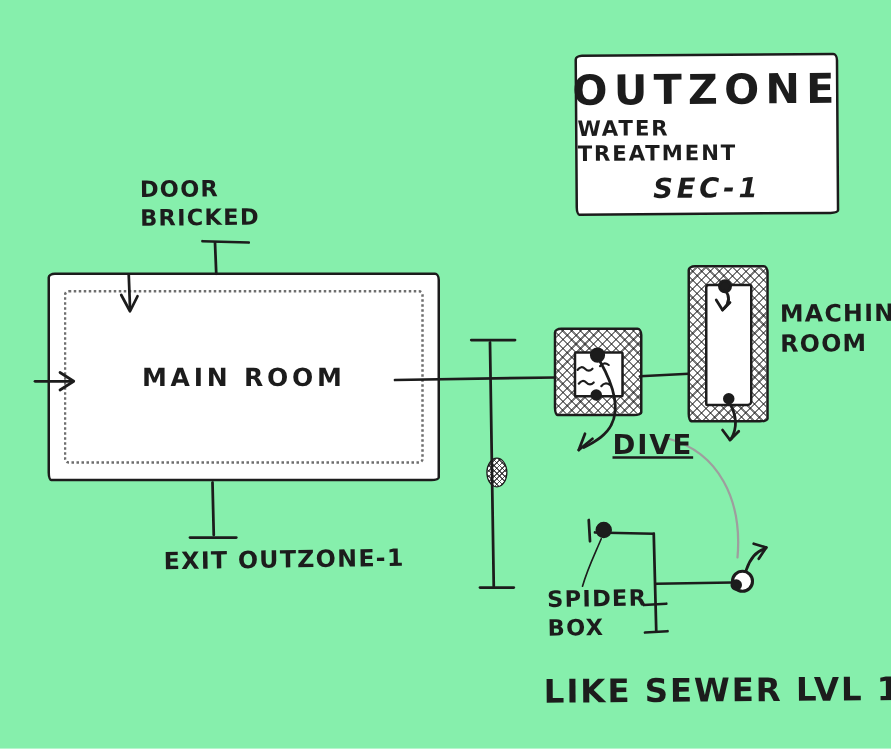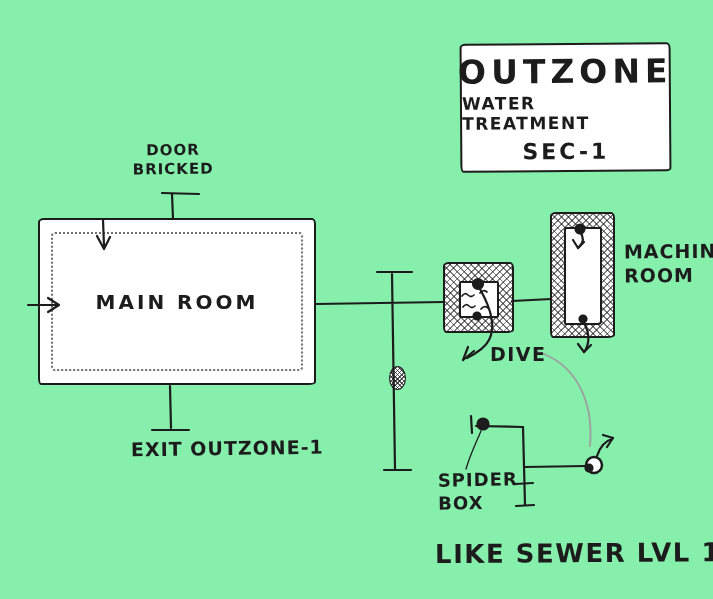--- a/index.html
+++ b/index.html
@@ -23,22 +23,22 @@
       repeating-linear-gradient(-45deg, rgba(20,20,20,.55) 0 1.3px, transparent 1.3px 5px),
       #ffffff;
   }
   .title-box{
     left:460px;top:43px;width:211px;height:129px;
     display:flex;flex-direction:column;align-items:center;justify-content:center;
     transform:rotate(-0.4deg);
   }
   .title-main{font-size:33px;font-weight:bold;letter-spacing:5px;}
   .title-sub{font-size:17px;font-weight:bold;letter-spacing:1.5px;margin-top:2px;}
-  .title-sec{font-size:22px;font-weight:bold;letter-spacing:3px;margin-top:6px;}
-  .main-room{left:38px;top:218px;width:278px;height:167px;}
+  .title-sec{font-size:22px;font-weight:bold;letter-spacing:3px;margin-top:6px;font-style:italic;}
+  .main-room{left:38px;top:218px;width:314px;height:167px;}
   .main-room-inner{
     position:absolute;left:11px;top:12px;right:11px;bottom:12px;
     border:2px dotted #6e6e6e;border-radius:4px;
     display:flex;flex-direction:column;align-items:center;justify-content:center;
   }
   .room-line1{font-size:20px;font-weight:bold;letter-spacing:3px;}
   .room-line2{font-size:17px;font-weight:bold;letter-spacing:1.5px;margin-top:4px;}
   .dive-box{left:443px;top:262px;width:71px;height:71px;border-width:2px;}
   .dive-inner{position:absolute;left:14px;top:17px;width:40px;height:37px;background:#fff;
     border:2px solid #1c1c1c;box-sizing:border-box;border-radius:2px;}
@@ -46,24 +46,24 @@
   .machine-inner{position:absolute;left:12px;top:13px;width:38px;height:98px;background:#fff;
     border:2px solid #1c1c1c;box-sizing:border-box;border-radius:3px 2px 4px 2px;}
   .grate{
     left:389px;top:366px;width:17px;height:24px;border:1.6px solid #1c1c1c;border-radius:50%;
     background:
       repeating-linear-gradient(45deg, rgba(20,20,20,.7) 0 1px, transparent 1px 3px),
       repeating-linear-gradient(-45deg, rgba(20,20,20,.7) 0 1px, transparent 1px 3px),
       #fff;
     box-sizing:border-box;
   }
-  .door-note{left:112px;top:141px;width:122px;text-align:center;font-size:15px;transform:rotate(-0.6deg);}
+  .door-note{left:112px;top:141px;width:122px;font-size:18px;transform:rotate(-0.6deg);}
   .exit-label{left:131px;top:437px;font-size:19px;letter-spacing:1px;transform:rotate(-0.8deg);}
   .machine-label{left:624px;top:240px;font-size:19px;letter-spacing:1px;transform:rotate(-0.5deg);}
-  .dive-label{left:490px;top:343px;font-size:19px;letter-spacing:1.5px;}
+  .dive-label{left:490px;top:343px;font-size:22px;letter-spacing:1.5px;text-decoration:underline;}
   .supply-label{left:438px;top:469px;font-size:18px;letter-spacing:1px;transform:rotate(-1deg);}
   .caption{left:435px;top:537px;font-size:26px;letter-spacing:1.5px;transform:rotate(-0.4deg);}
   svg.sketch{position:absolute;left:0;top:0;z-index:5;pointer-events:none;}
   .boxes{z-index:2;}
   .texts{z-index:6;}
 </style>
 </head>
 <body>
 
 <div class="canvas">

